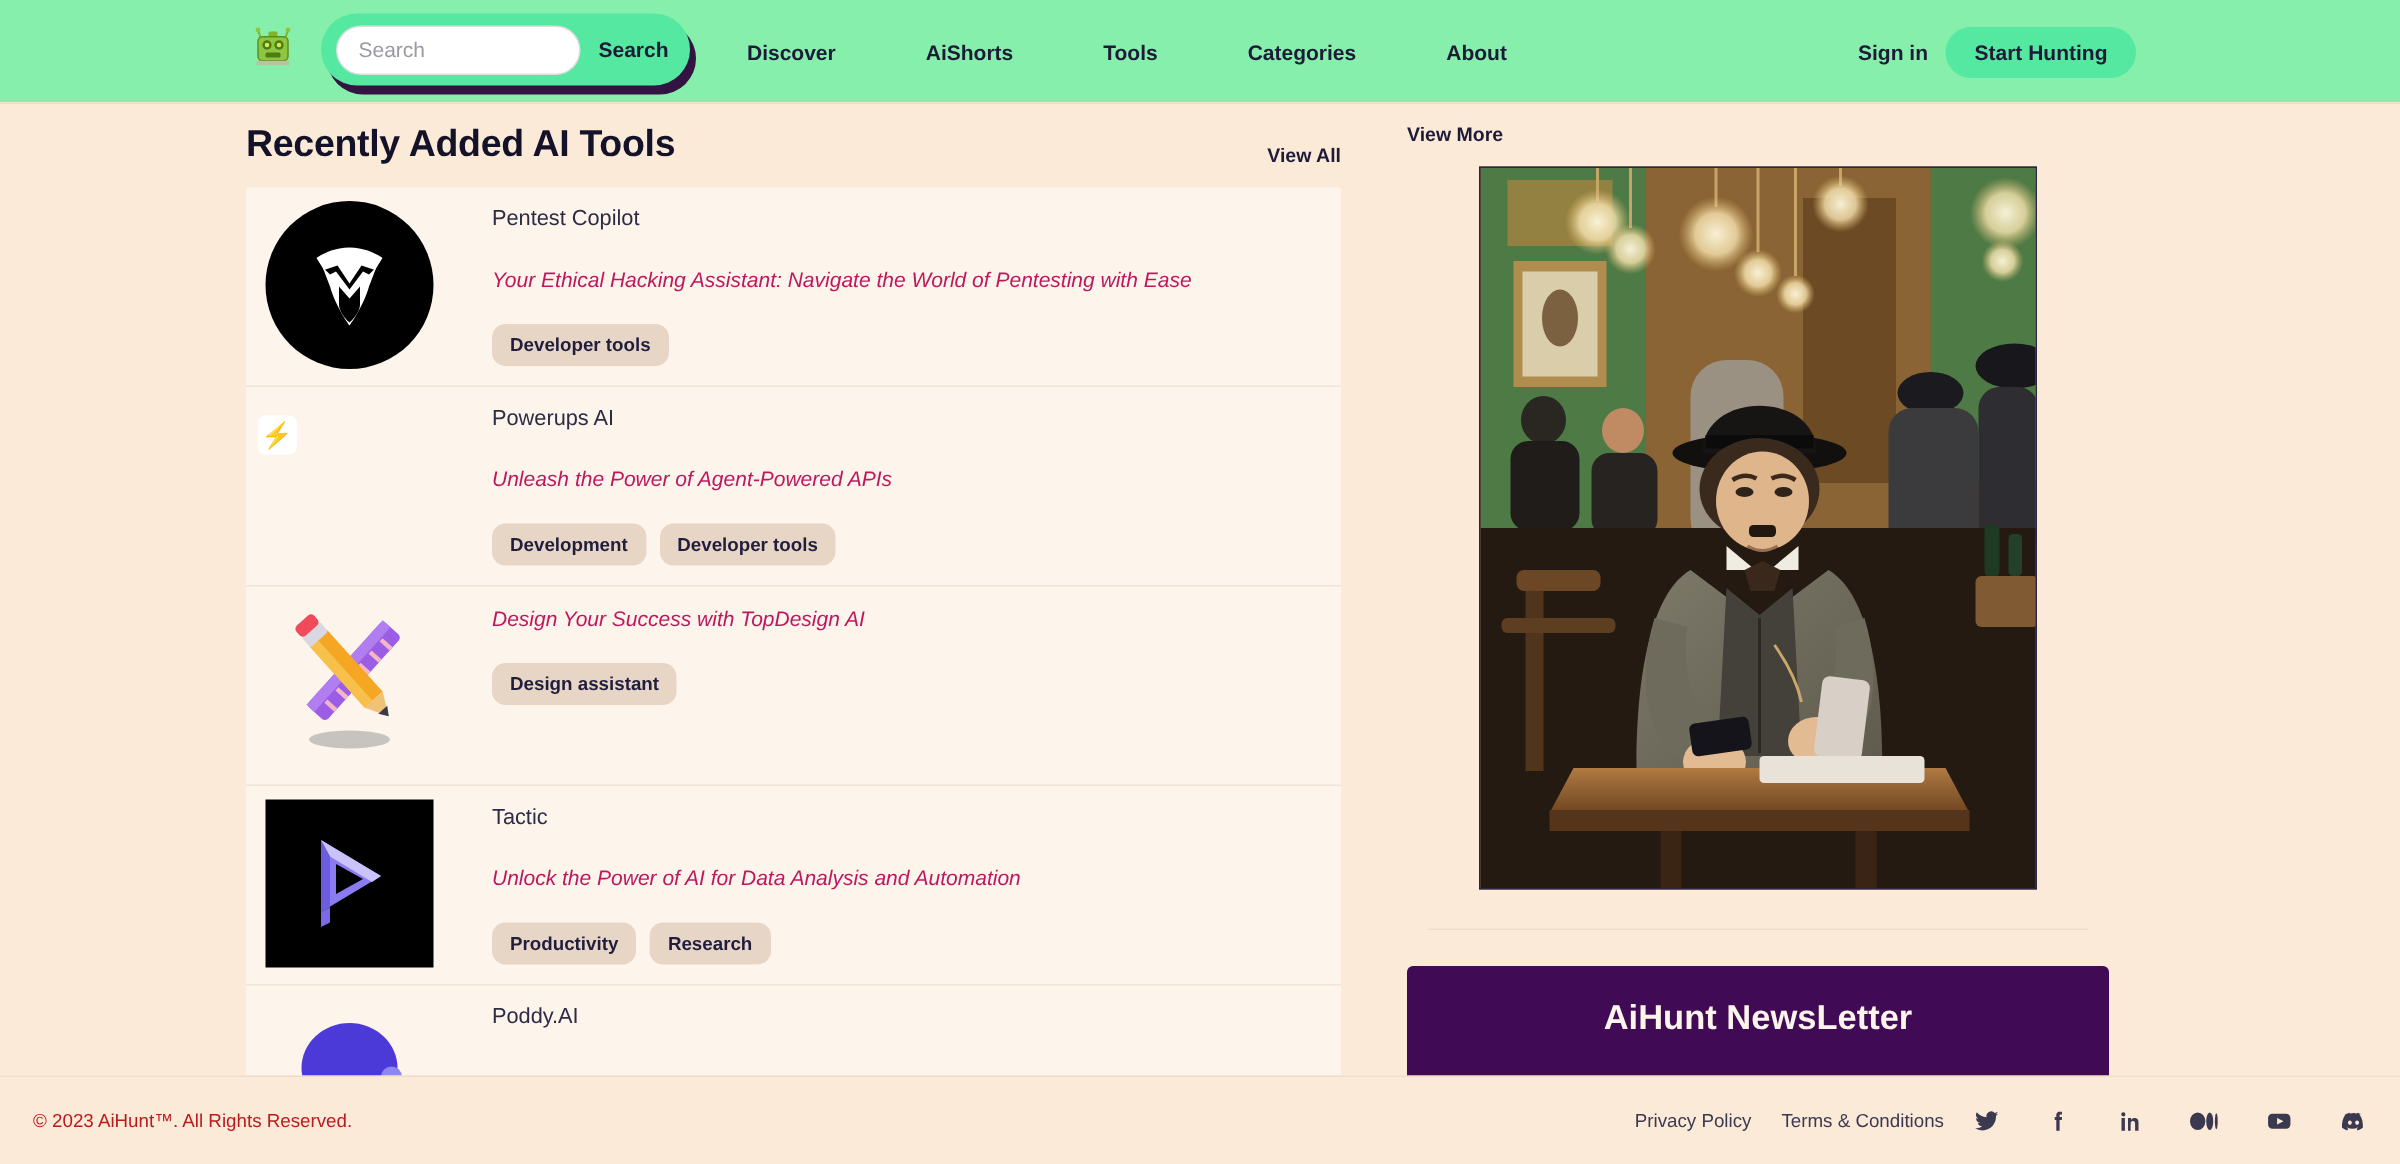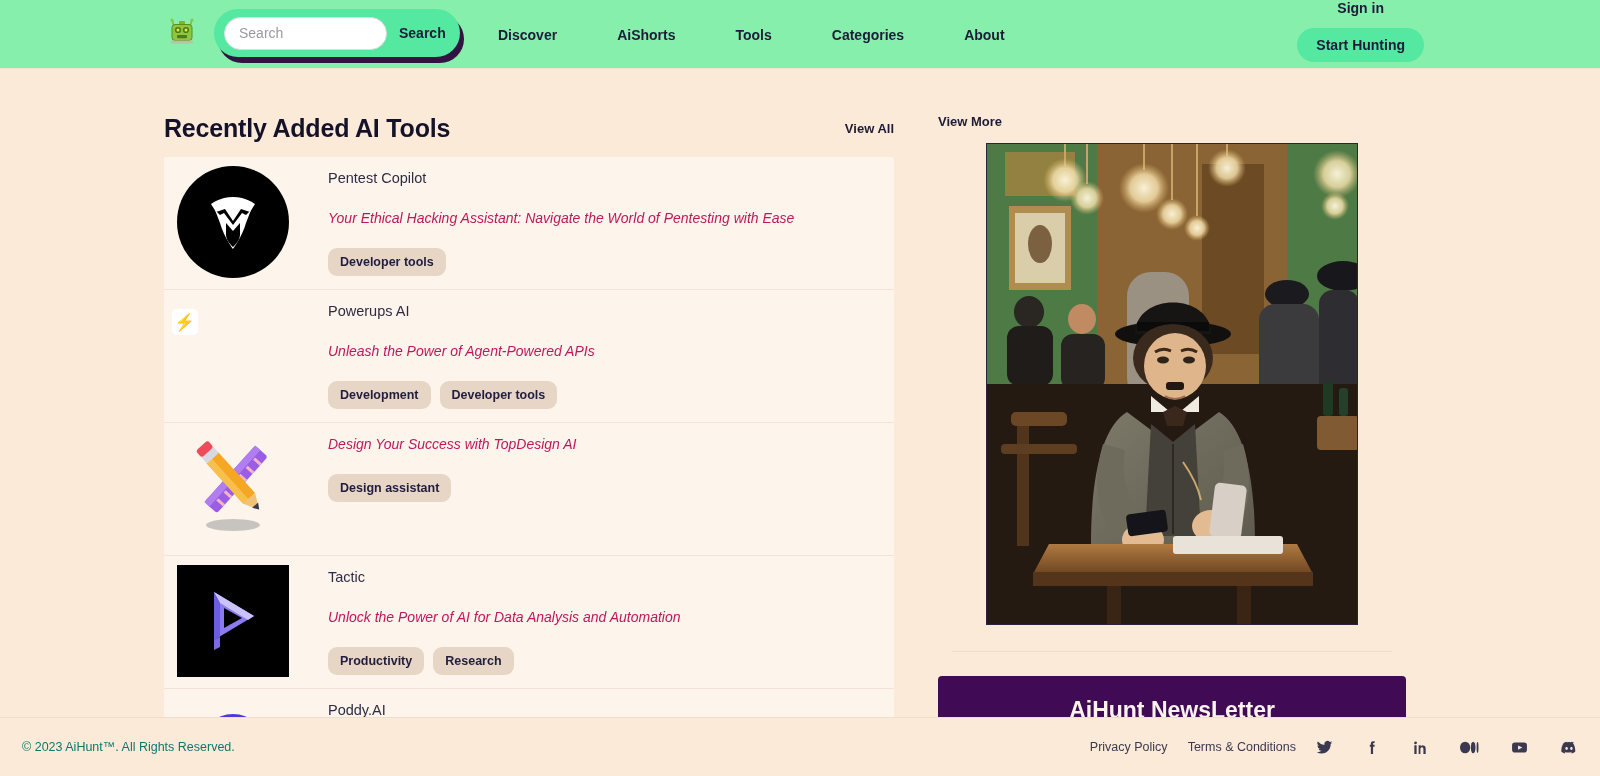--- a/index.html
+++ b/index.html
@@ -56,40 +56,40 @@
   .navlinks {
     position: absolute; left: 498px; top: 0; height: 69px;
     display: flex; align-items: center; gap: 60px;
   }
   .navlink {
     font-size: 14px; font-weight: bold; color: #1d1b38;
     text-decoration: none; cursor: pointer; white-space: nowrap;
   }
   .nav-right {
     position: absolute; right: 176px; top: 0; height: 69px;
-    display: flex; align-items: center; gap: 12px; flex-direction: column;
+    display: flex; align-items: center; gap: 12px;
   }
   .signin {
     font-size: 14px; font-weight: bold; color: #1d1b38;
     cursor: pointer; text-decoration: none;
   }
   .start-btn {
     background: #54e8a0; border: none; border-radius: 20px;
     padding: 9px 19px;
     font-family: "Liberation Sans", sans-serif;
     font-size: 14px; font-weight: bold; color: #1d1b38;
     cursor: pointer; white-space: nowrap;
   }
   
   .page { position: absolute; top: 69px; left: 0; width: 1600px; height: 648px; }
   .left-col { position: absolute; left: 164px; top: 0; width: 730px; }
   .right-col { position: absolute; left: 938px; top: 0; width: 468px; }
   .sec-head {
-    display: flex; align-items: center; justify-content: space-between;
-    padding-top: 45px; padding-bottom: 14px;
+    display: flex; align-items: flex-end; justify-content: space-between;
+    padding-top: 13px; padding-bottom: 14px;
   }
   .sec-title { font-size: 25px; font-weight: bold; color: #141228; letter-spacing: -0.2px; }
   .sec-link { font-size: 13px; font-weight: bold; color: #1d1b38; cursor: pointer; text-decoration: none; }
   
   .tool-list { background: #fdf4ec; border-radius: 2px; overflow: hidden; }
   .tool-row {
     display: flex; align-items: flex-start;
     border-bottom: 1px solid #f2e3d6;
     min-height: 133px; position: relative;
   }
@@ -142,21 +142,21 @@
     display: flex; justify-content: center; padding-top: 21px;
   }
   .newsletter-title { color: #fdf4ec; font-size: 23px; font-weight: bold; }
   
   .footer {
     position: absolute; left: 0; bottom: 0;
     width: 1600px; height: 59px;
     background: #fcead9; border-top: 1px solid #f0ddcc;
     display: flex; align-items: center;
   }
-  .copyright { position: absolute; left: 22px; font-size: 12.5px; color: #0f766e; }
+  .copyright { position: absolute; left: 22px; font-size: 12.5px; color: #b91c1c; }
   .footer-right {
     position: absolute; right: 22px;
     display: flex; align-items: center; gap: 20px;
   }
   .footer-link { font-size: 12.5px; color: #3b3950; text-decoration: none; cursor: pointer; white-space: nowrap; text-align: center; }
   .social { cursor: pointer; display: flex; align-items: center; color: #3b3950; }
   .social + .social { margin-left: 11px; }
 </style>
 </head>
 <body>

